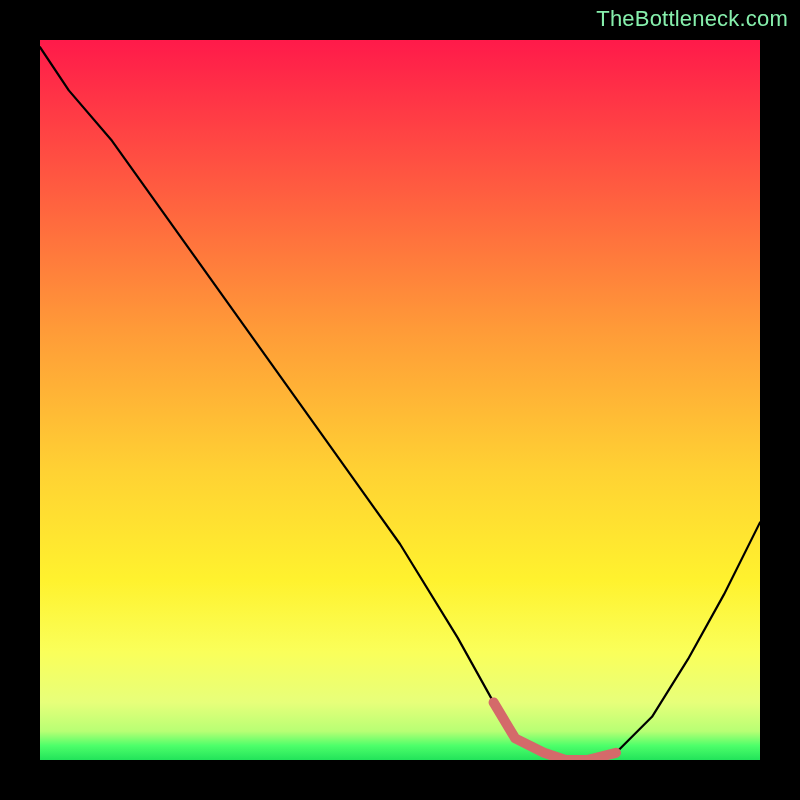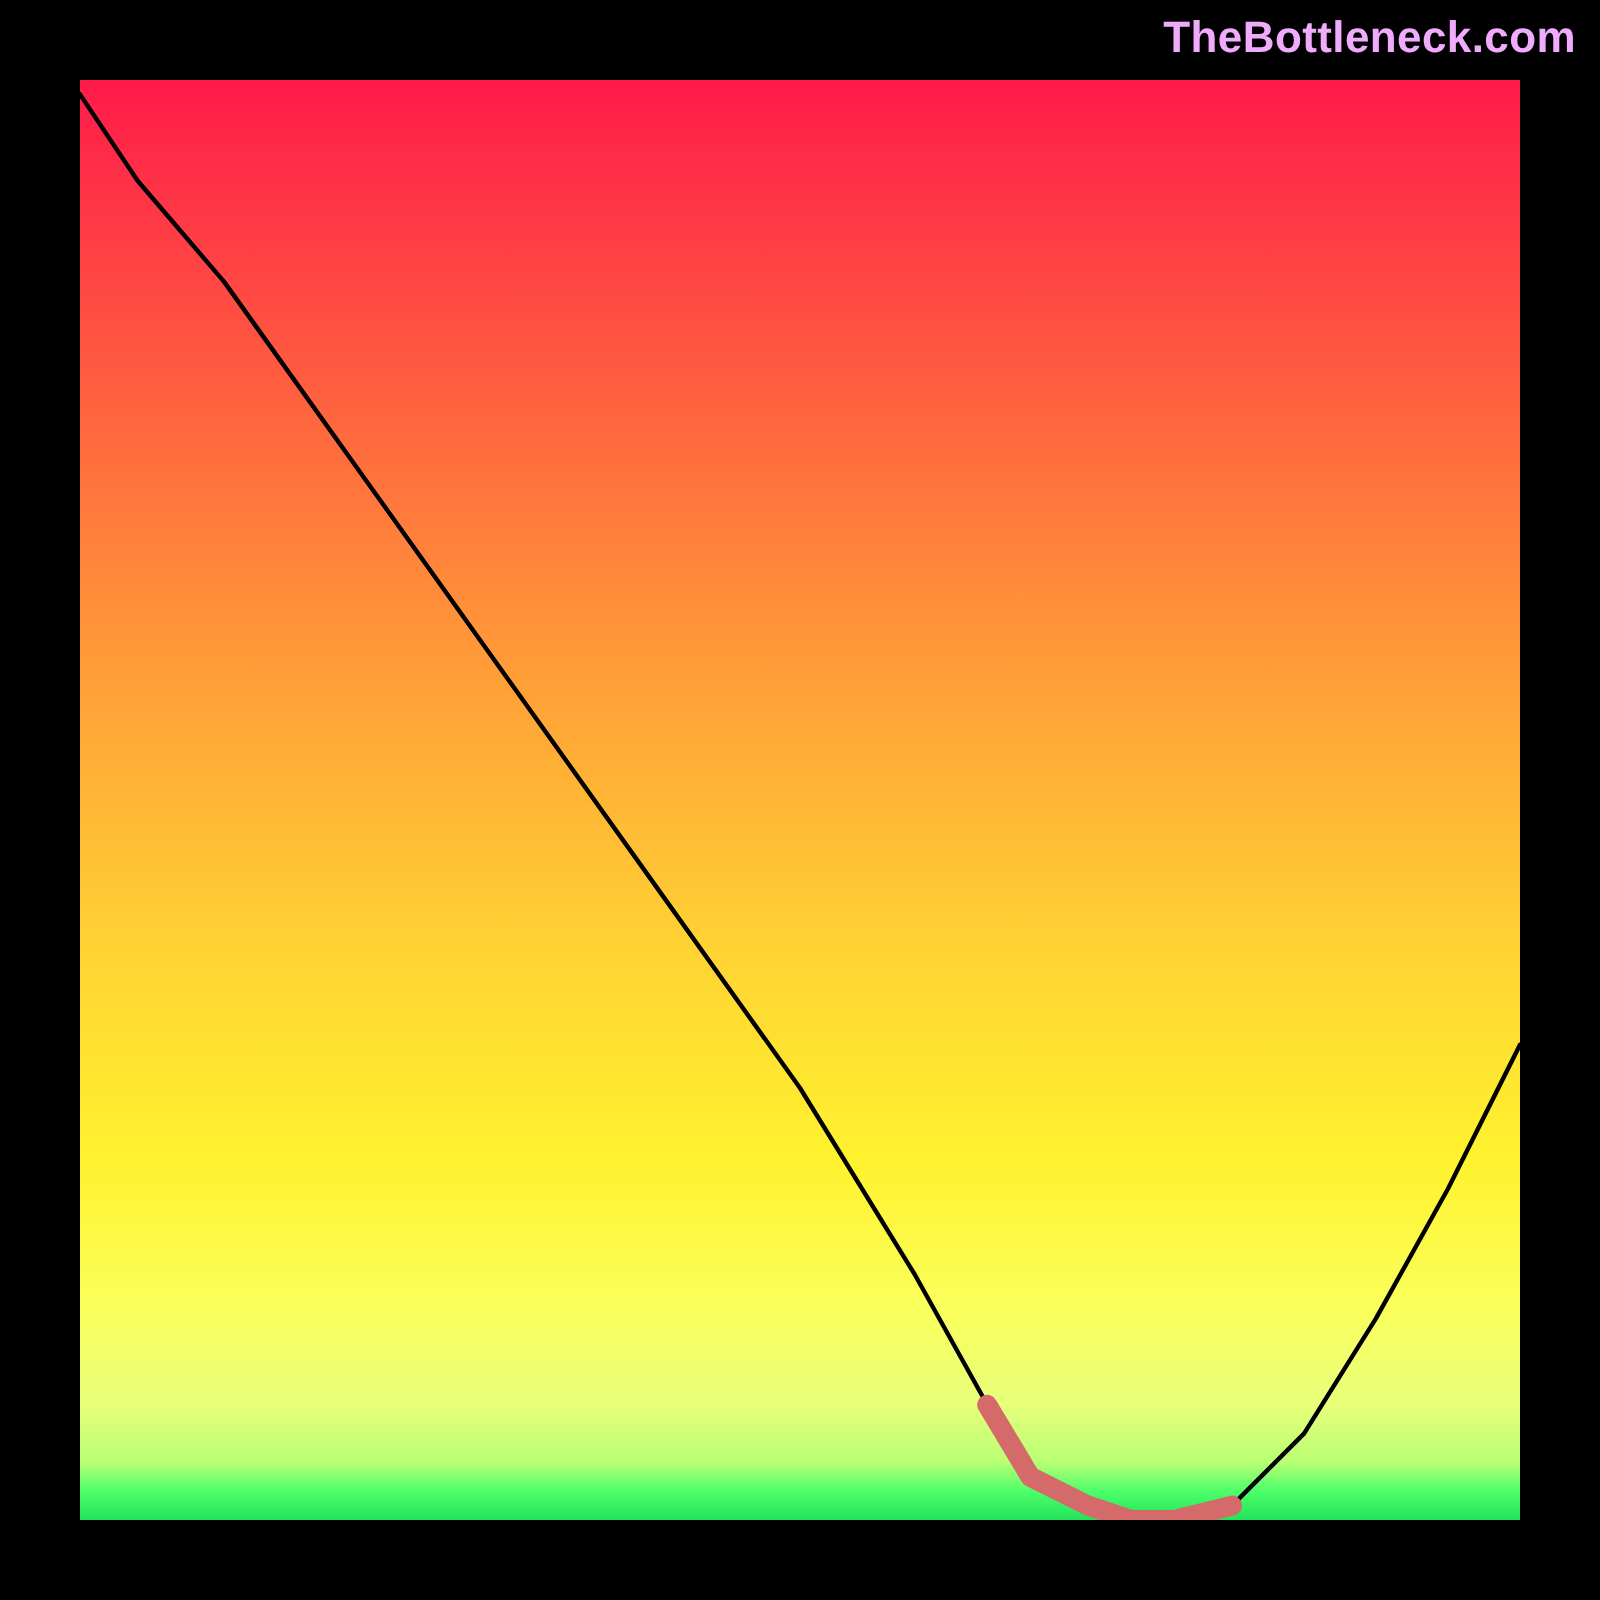--- a/index.html
+++ b/index.html
@@ -35,23 +35,23 @@
       #e7ff7a 92%,
       #b8ff74 96%,
       #4dff6a 98%,
       #22e35a 100%
     );
   }
   .watermark {
     position: absolute;
     top: 6px;
     right: 12px;
-    color: #f0abfc;
+    color: #86efac;
     font-size: 22px;
-    font-weight: 700;
+    font-weight: 400;
     letter-spacing: 0.2px;
     user-select: none;
   }
   svg.curve {
     position: absolute;
     inset: 0;
     width: 100%;
     height: 100%;
   }
 </style>

